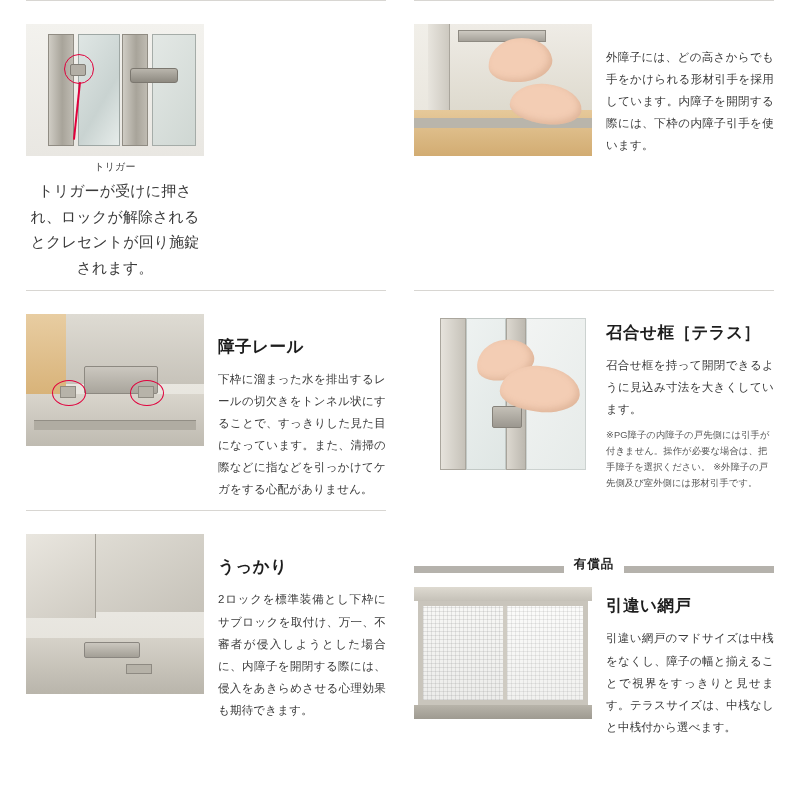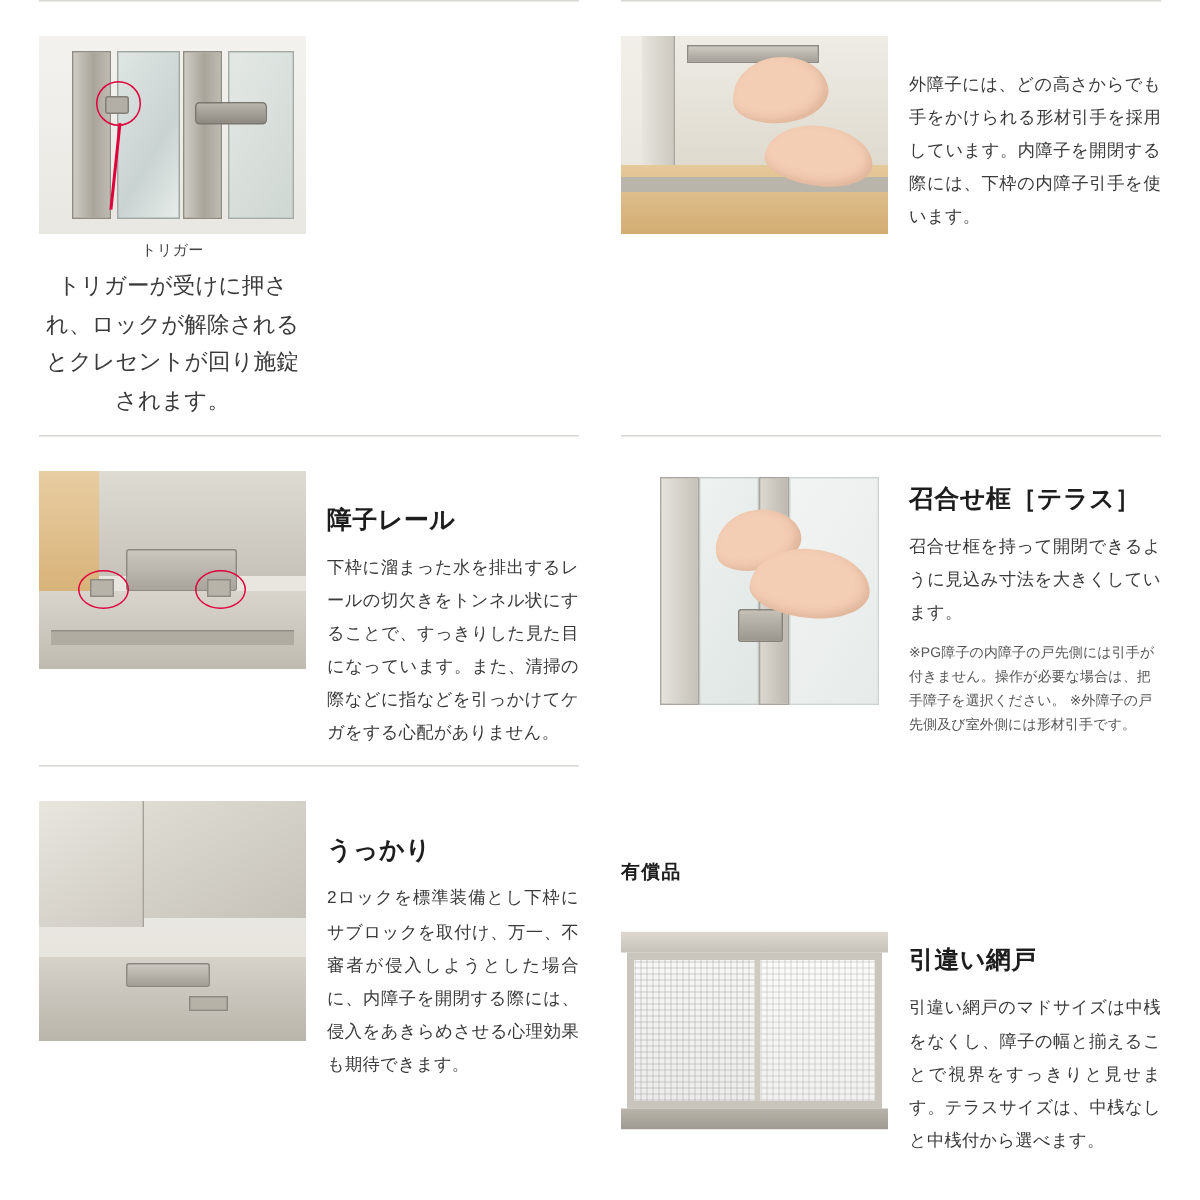--- a/index.html
+++ b/index.html
@@ -79,24 +79,23 @@
   p.small {
     margin: 8px 0 0 0;
     font-size: 9.3px;
     line-height: 1.7;
     color: #555;
     letter-spacing: 0.1px;
   }
   
   .paidrow {
     display: flex;
-    align-items: flex-start;
+    align-items: flex-end;
     gap: 10px;
     padding-top: 22px;
-    flex-direction: column;
   }
   .paidrow .bar {
     flex: 1 1 auto;
     height: 7px;
     background: #b5b2ac;
   }
   .paidrow .label {
     font-size: 12.5px;
     font-weight: 700;
     color: #1d1d1d;

